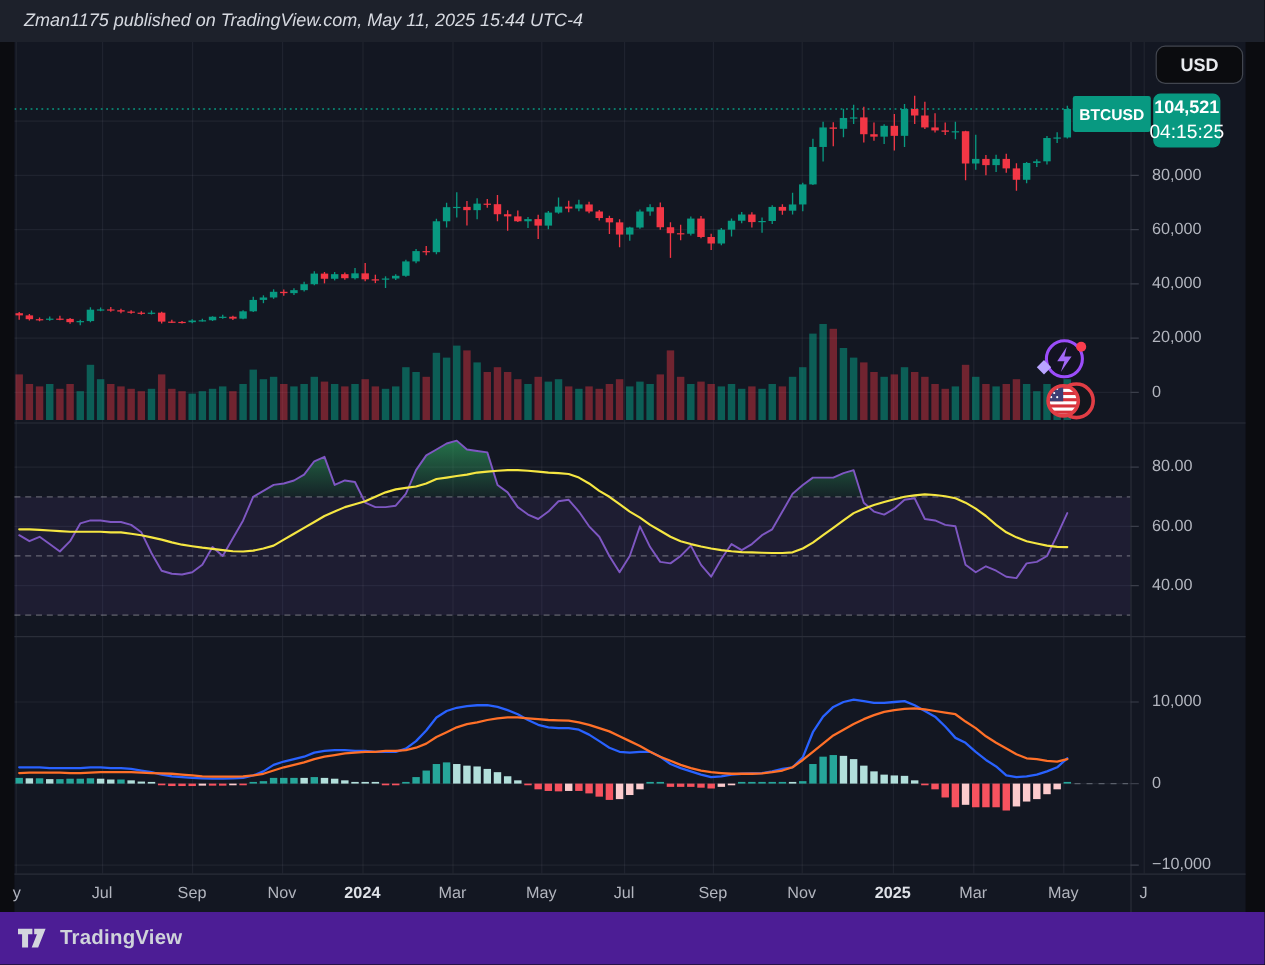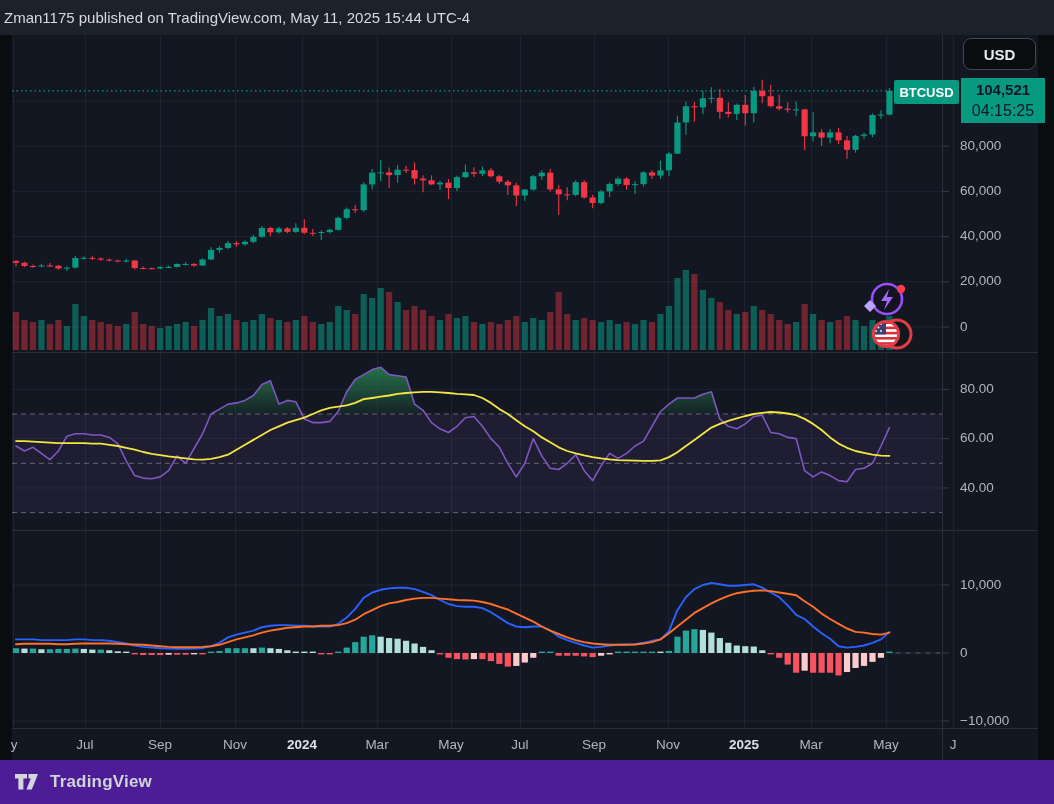--- a/index.html
+++ b/index.html
@@ -1,33 +1,33 @@
 <!DOCTYPE html>
 <html><head>
 <meta charset="utf-8">
 <style>
   html,body{margin:0;padding:0;background:#0b0c10;}
   #app{position:relative;width:1054px;height:804px;background:#0b0c10;overflow:hidden;
        font-family:"Liberation Sans",sans-serif;}
   
   #topbar{position:absolute;left:0;top:0;width:100%;height:35px;background:#1d212b;
-          color:#d6d9e0;font-size:15px;line-height:35px;padding-left:4px;box-sizing:border-box;
-          white-space:nowrap;}
+          color:#d6d9e0;font-size:15px;line-height:35px;padding-left:20px;box-sizing:border-box;
+          white-space:nowrap;font-style:italic;}
   
   #chart-svg{position:absolute;left:0;top:0;}
   
   #usd-btn{position:absolute;left:963px;top:38px;width:73px;height:32px;background:#0b0c0f;
            border:1px solid #42464f;border-radius:8px;color:#e8eaee;font-size:15px;font-weight:600;
            display:flex;align-items:center;justify-content:center;cursor:pointer;box-sizing:border-box;}
   
-  #sym-tag{position:absolute;left:894px;top:80px;width:65px;height:24px;background:#089981;
+  #sym-tag{position:absolute;left:894px;top:80px;width:65px;height:30px;background:#089981;
            border-radius:2px;color:#fff;font-size:13px;font-weight:700;display:flex;
            align-items:center;justify-content:center;}
-  #price-box{position:absolute;left:961px;top:78px;width:84px;height:45px;background:#089981;
-           border-radius:0;color:#0f172a;display:flex;flex-direction:column;align-items:center;
+  #price-box{position:absolute;left:961px;top:78px;width:56px;height:45px;background:#089981;
+           border-radius:6px;color:#ffffff;display:flex;flex-direction:column;align-items:center;
            justify-content:center;line-height:1.35;}
   #price-box .p{font-size:15px;font-weight:700;}
   #price-box .c{font-size:16px;font-weight:400;}
   
   .badge{position:absolute;}
   #spark-badge{left:860px;top:280px;width:46px;height:42px;}
   #flag-badge{left:864px;top:316px;width:50px;height:37px;}
   
   #footer{position:absolute;left:0;top:760px;width:100%;height:44px;background:#4c1d95;
           display:flex;align-items:center;}

